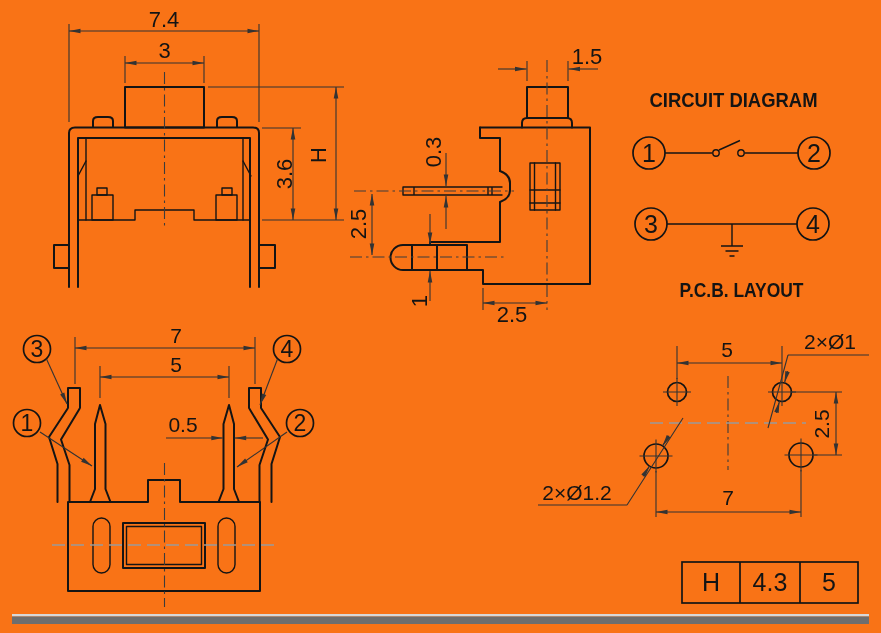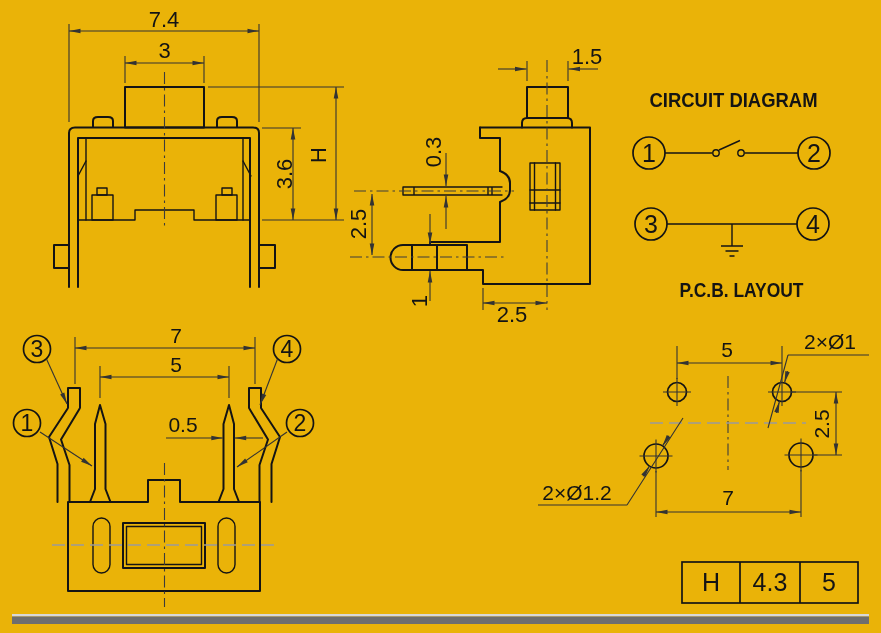--- a/index.html
+++ b/index.html
@@ -1,16 +1,16 @@
 <!DOCTYPE html>
 <html><head>
 <meta charset="utf-8">
 <style>
   html,body{margin:0;padding:0;background:#fff;}
-  .stage{position:relative;width:881px;height:633px;background:#eab308;overflow:hidden;}
+  .stage{position:relative;width:881px;height:633px;background:#f97316;overflow:hidden;}
   svg{position:absolute;left:0;top:0;}
   svg text{font-family:"Liberation Sans",sans-serif;fill:#141414;stroke:none;}
   .ol{fill:none;stroke:#141414;stroke-width:2;stroke-linejoin:round;stroke-linecap:round;}
   .ol2{fill:none;stroke:#141414;stroke-width:1.7;}
   .thin{stroke-width:1.4;}
   .dl{fill:none;stroke:#333333;stroke-width:1.1;}
   .cl{fill:none;stroke:#3c3c3c;stroke-width:1.1;stroke-dasharray:12 4 2.5 4;}
   .clg{fill:none;stroke:#9a9a9a;stroke-width:1.5;stroke-dasharray:13 6;}
   .dim{font-size:22px;text-anchor:middle;}
   .dim-s{font-size:21px;text-anchor:middle;}

